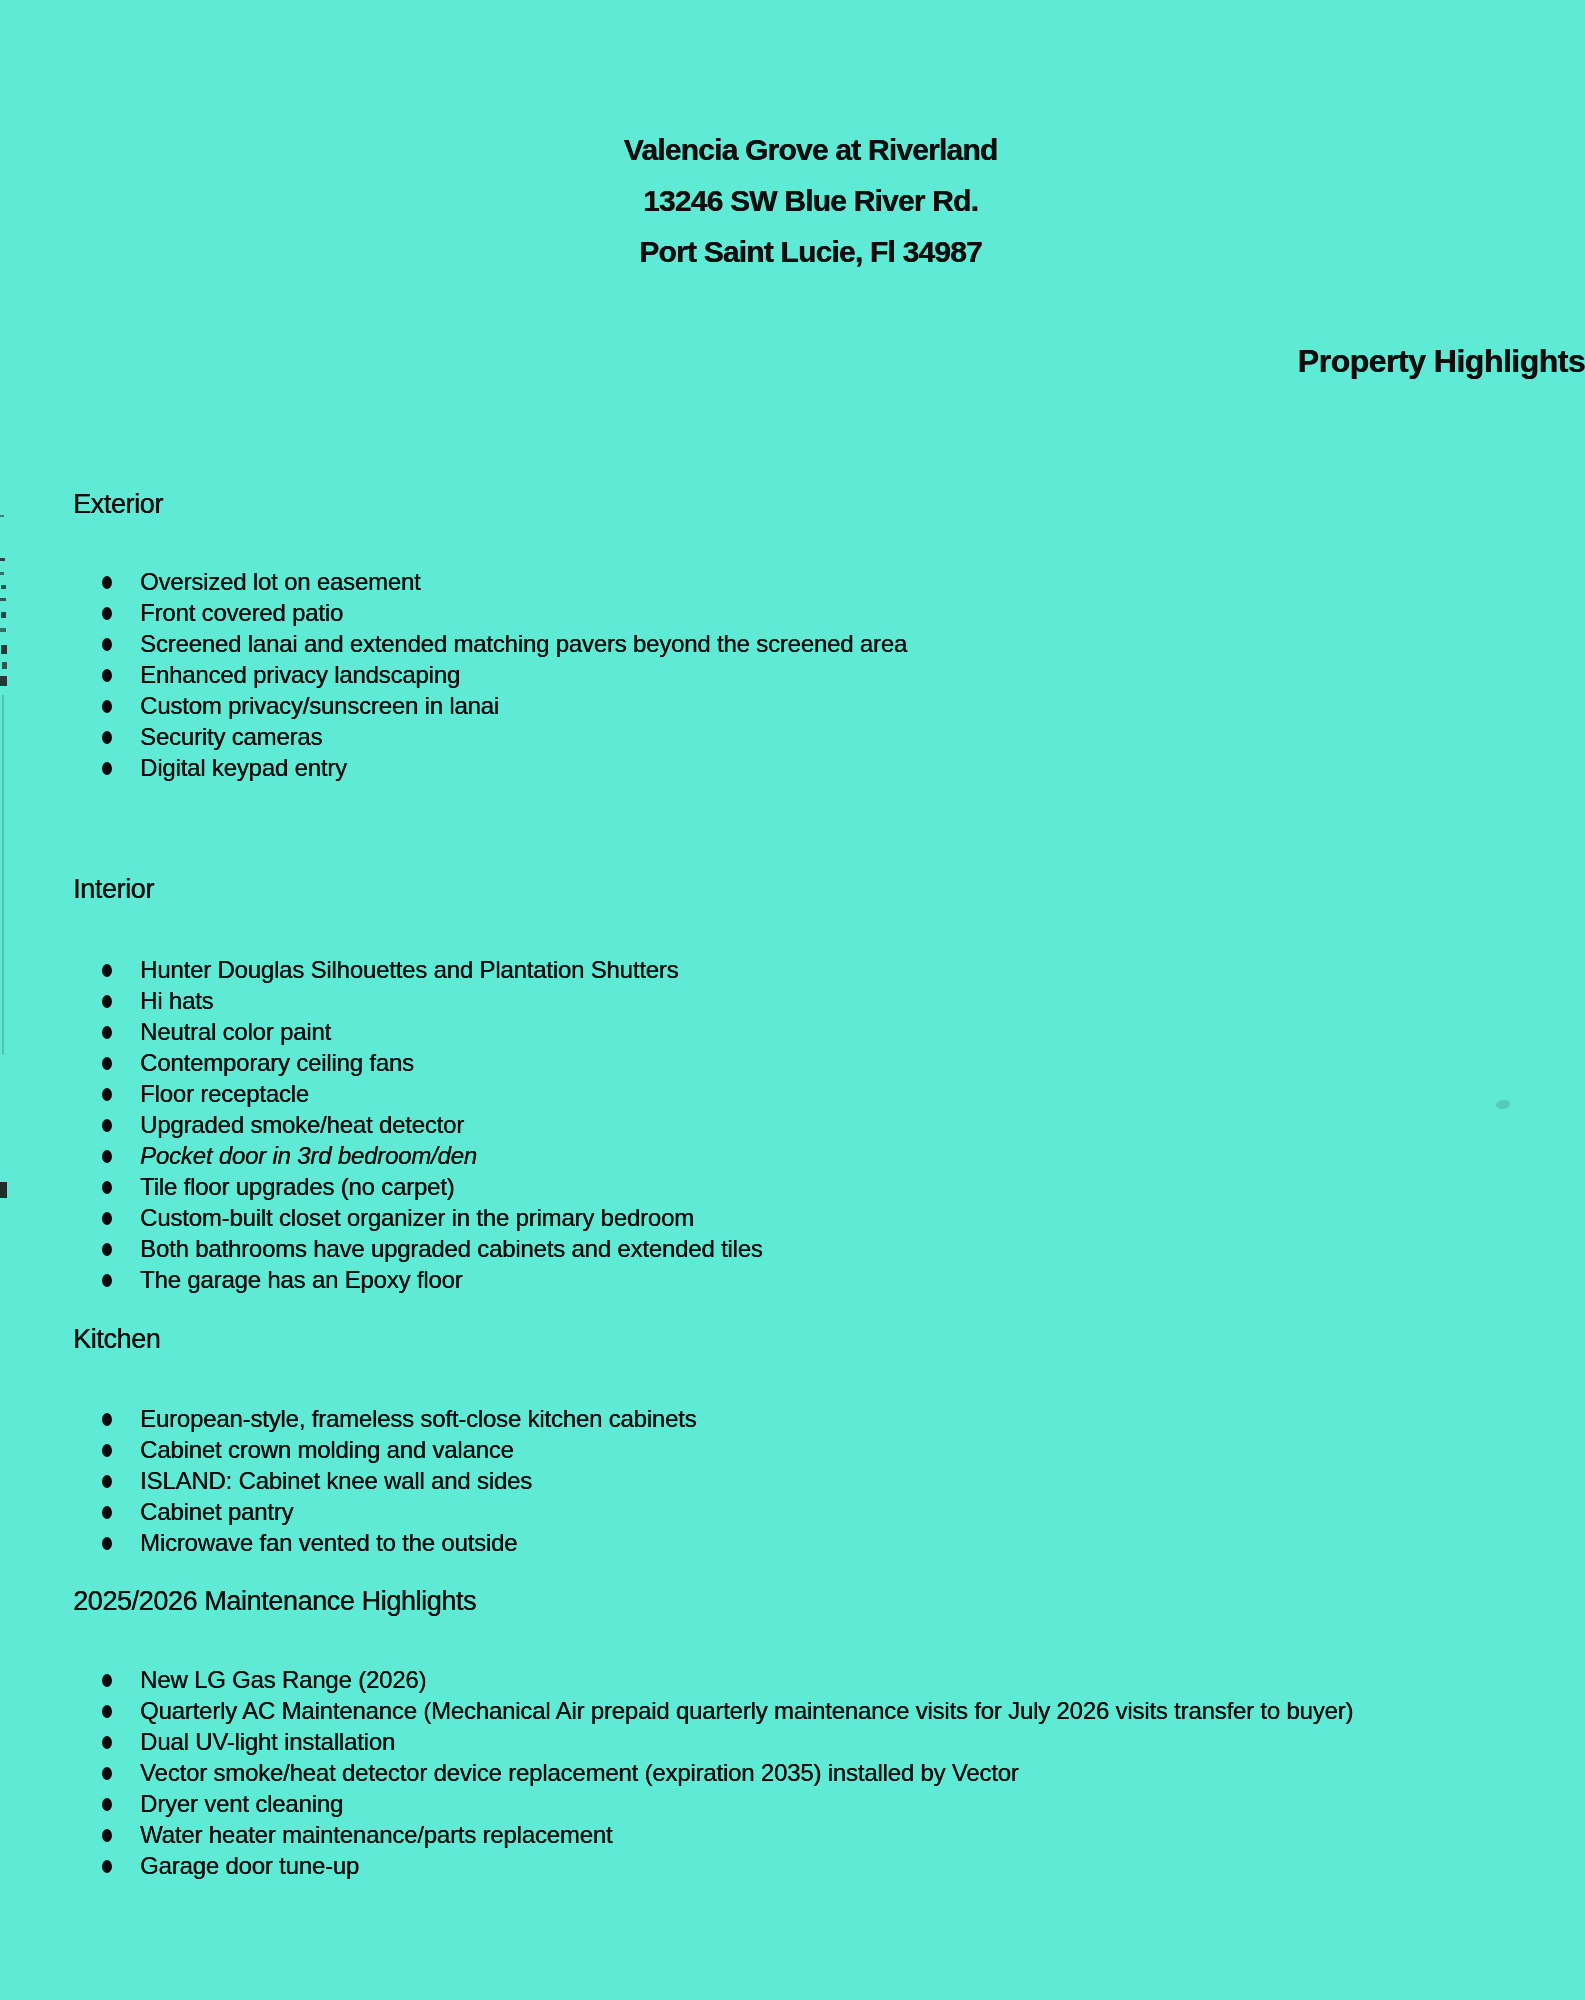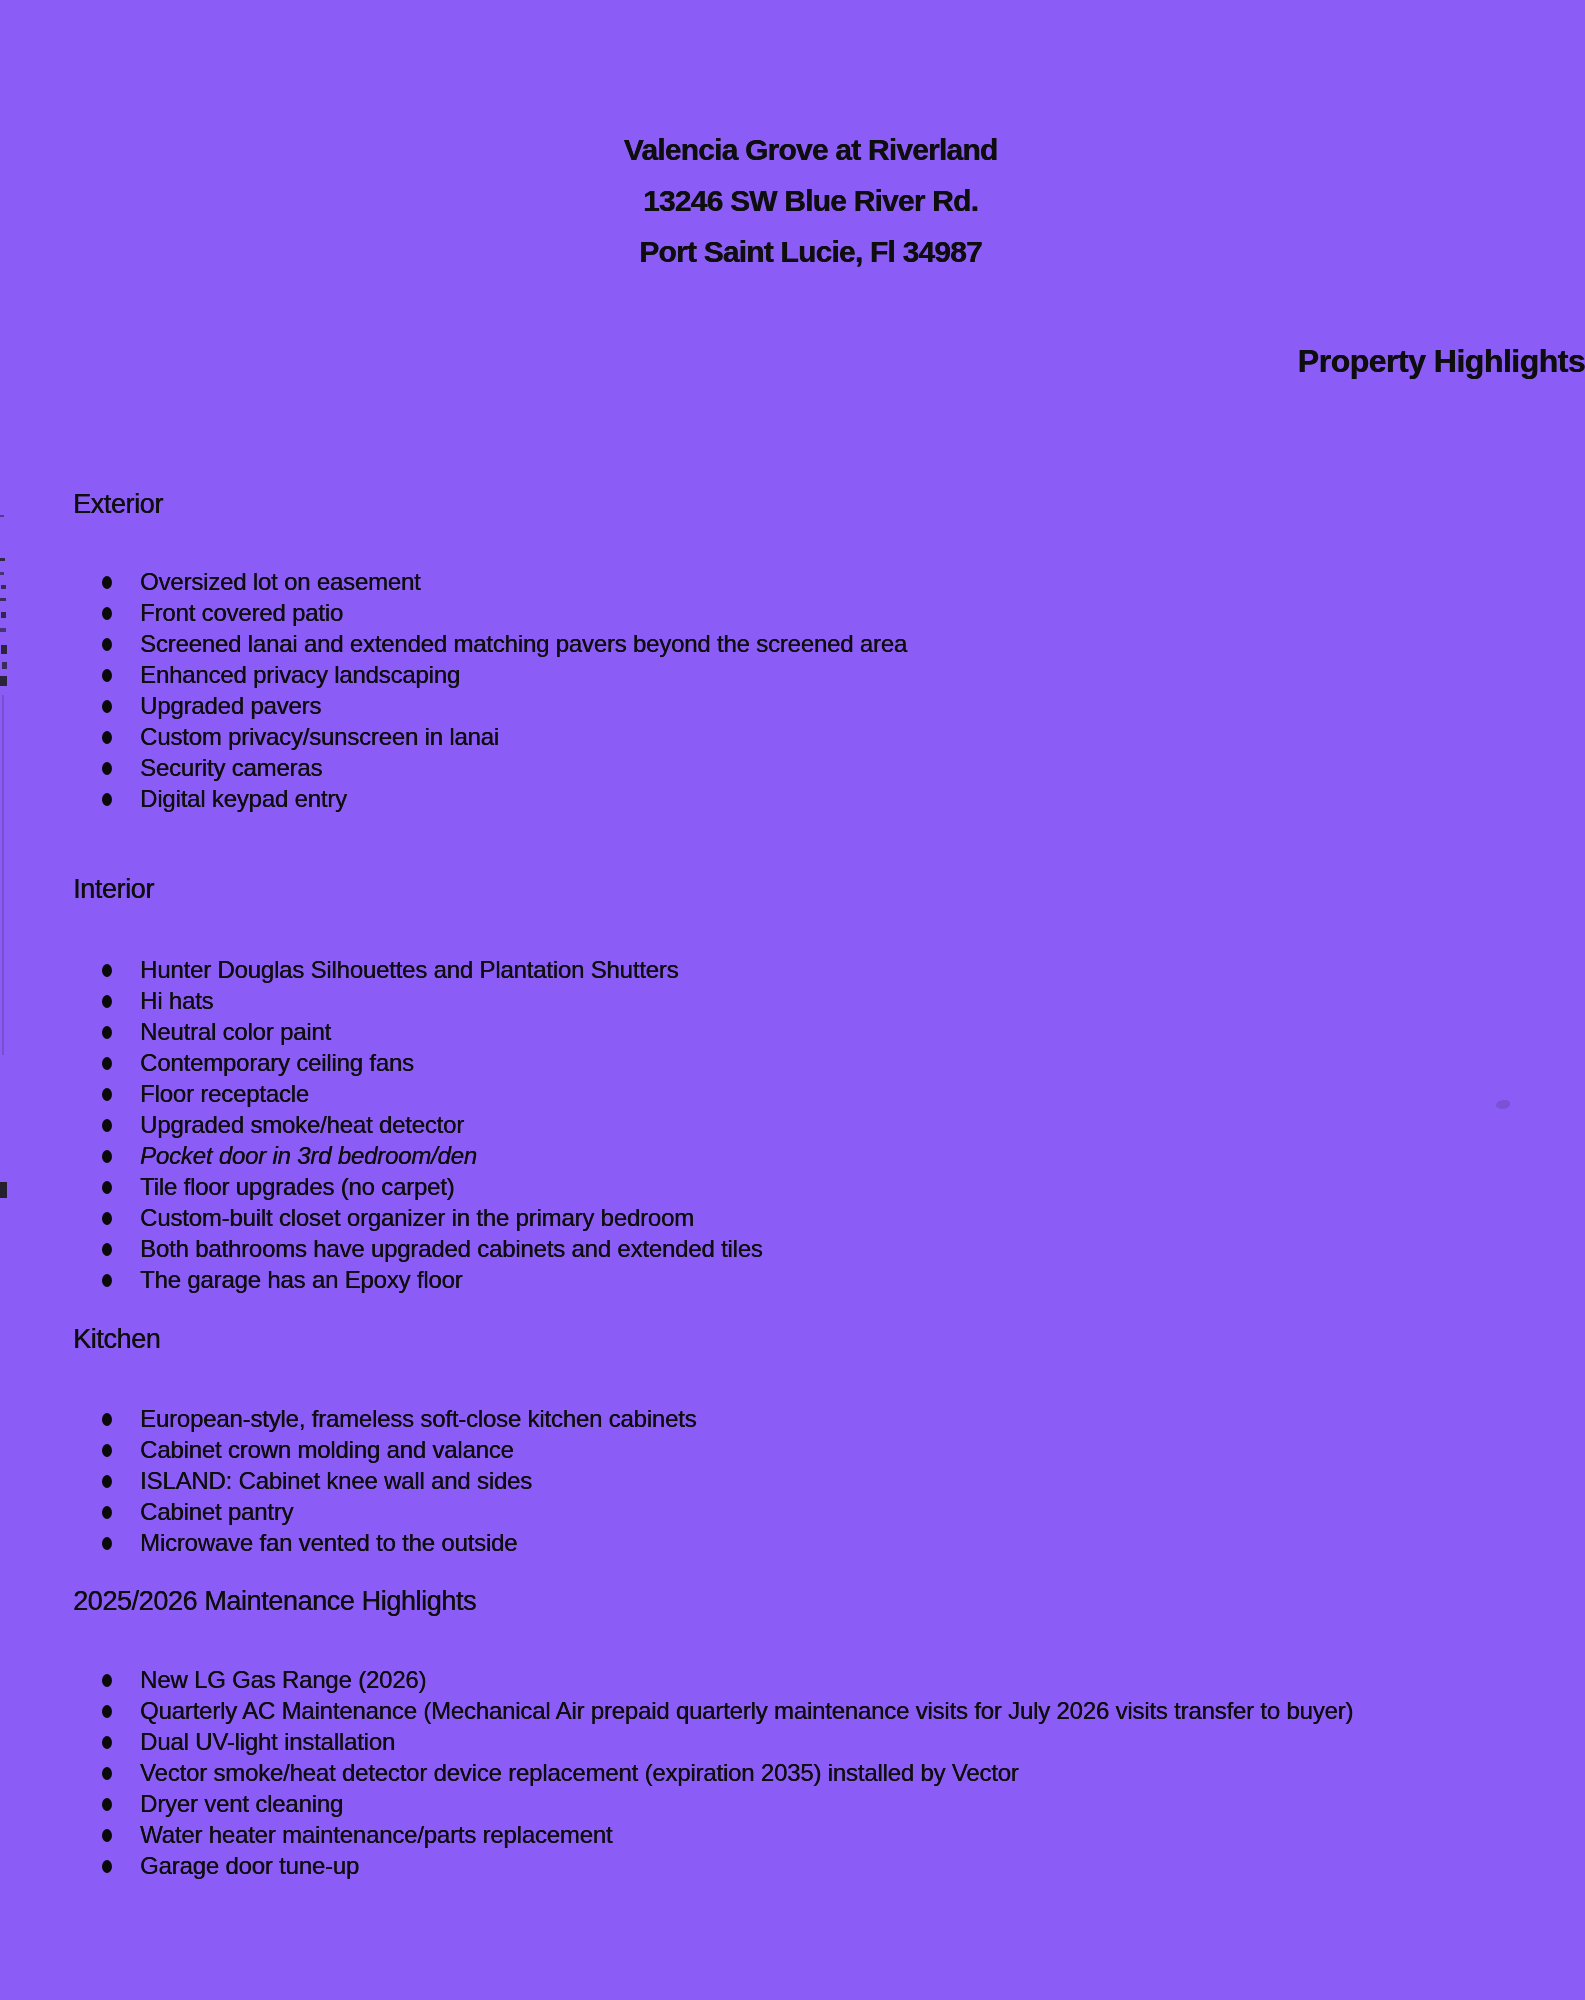--- a/index.html
+++ b/index.html
@@ -5,21 +5,21 @@
 <style>
   * { margin: 0; padding: 0; box-sizing: border-box; }
   html, body {
     width: 1585px; height: 2000px;
     background: #ffffff;
     font-family: "Liberation Sans", "DejaVu Sans", sans-serif;
     color: #0e0e0e;
     overflow: hidden;
     position: relative;
   }
-  .page { position: absolute; inset: 0; background: #8b5cf6; }
+  .page { position: absolute; inset: 0; background: #5eead4; }
 
   
   .doc-header {
     position: absolute; top: 124px; left: 36px; right: 0;
     text-align: center;
     font-weight: bold;
     font-size: 30px; line-height: 51px;
     letter-spacing: -0.8px;
     text-shadow: 0.4px 0.3px 0 currentColor;
   }
@@ -106,24 +106,20 @@
     <li>
         <span class="dot"></span>
         <span class="txt">Screened lanai and extended matching pavers beyond the screened area</span>
       </li>
     <li>
         <span class="dot"></span>
         <span class="txt">Enhanced privacy landscaping</span>
       </li>
     <li>
         <span class="dot"></span>
-        <span class="txt">Upgraded pavers</span>
-      </li>
-    <li>
-        <span class="dot"></span>
         <span class="txt">Custom privacy/sunscreen in lanai</span>
       </li>
     <li>
         <span class="dot"></span>
         <span class="txt">Security cameras</span>
       </li>
     <li>
         <span class="dot"></span>
         <span class="txt">Digital keypad entry</span>
       </li>

